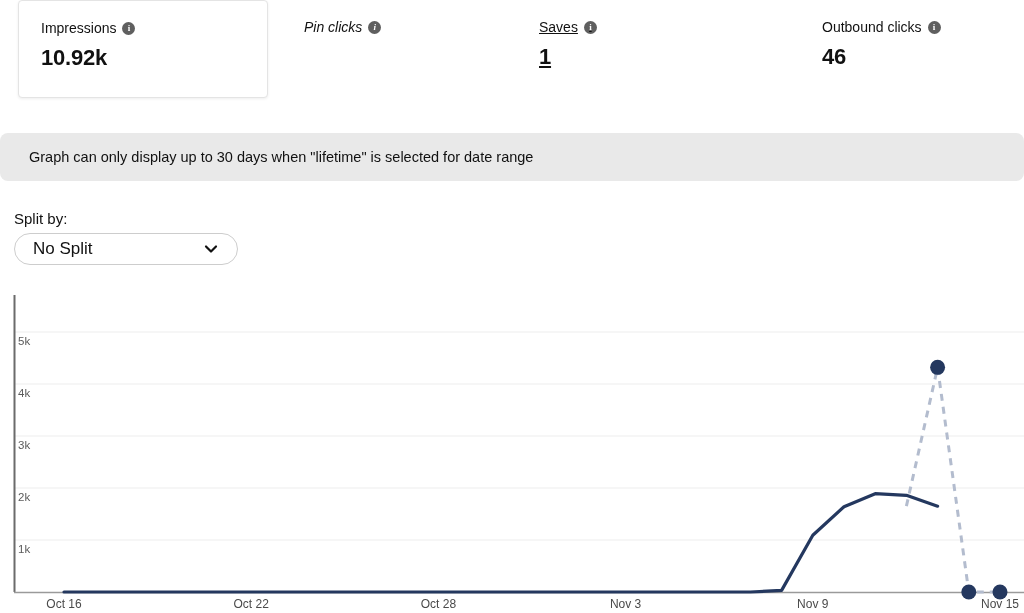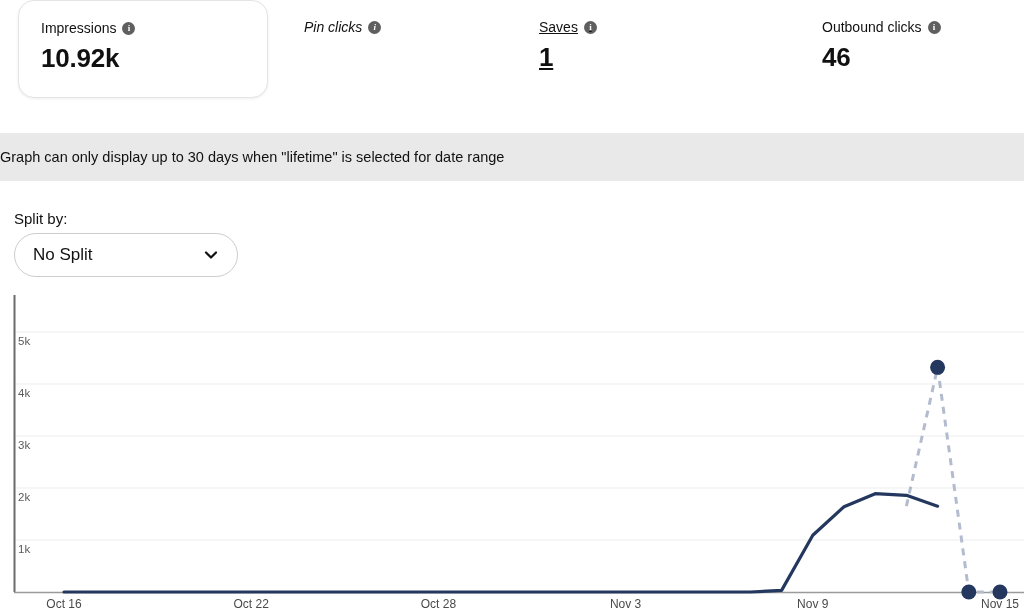--- a/index.html
+++ b/index.html
@@ -29,21 +29,21 @@
     top: 0;
     height: 98px;
     box-sizing: border-box;
     padding: 18px 20px 0 22px;
   }
   .metric.card {
     left: 18px;
     width: 250px;
     background: #ffffff;
     border: 1px solid #e4e4e4;
-    border-radius: 16px;
+    border-radius: 4px;
     box-shadow: 0 1px 3px rgba(0,0,0,0.07);
   }
   .metric.m2 { left: 282px; width: 250px; border: none; font-style: italic; }
   .metric.m3 { left: 517px; width: 250px; border: none; text-decoration: underline; }
   .metric.m4 { left: 800px; width: 224px; border: none; }
 
   .metric-label-row {
     display: flex;
     align-items: center;
     gap: 6px;
@@ -66,39 +66,40 @@
     color: #ffffff;
     font-size: 9px;
     font-weight: bold;
     font-family: "Liberation Serif", serif;
     line-height: 1;
     flex: none;
     cursor: pointer;
   }
   .metric-value {
     margin-top: 8px;
-    font-size: 26px;
+    font-size: 22px;
     line-height: 26px;
     font-weight: bold;
     color: #111111;
     letter-spacing: -0.2px;
   }
 
   
   .notice {
     position: absolute;
     left: 0;
     top: 133px;
     width: 1024px;
     height: 48px;
     box-sizing: border-box;
     background: #e9e9e9;
-    border-radius: 0;
+    border-radius: 8px;
     display: flex;
     align-items: center;
+    padding-left: 29px;
   }
   .notice-text {
     font-size: 14.5px;
     color: #111111;
     line-height: 18px;
   }
 
   
   .splitby-wrap {
     position: absolute;
@@ -108,21 +109,21 @@
   .splitby-label {
     font-size: 15px;
     color: #111111;
     line-height: 16px;
     margin-bottom: 6px;
     margin-left: 0px;
   }
   .select-box {
     position: relative;
     width: 224px;
-    height: 44px;
+    height: 32px;
     box-sizing: border-box;
     border: 1px solid #cdcdcd;
     border-radius: 22px;
     background: #ffffff;
     display: flex;
     align-items: center;
     padding: 0 18px 0 18px;
     cursor: pointer;
   }
   .select-value {

